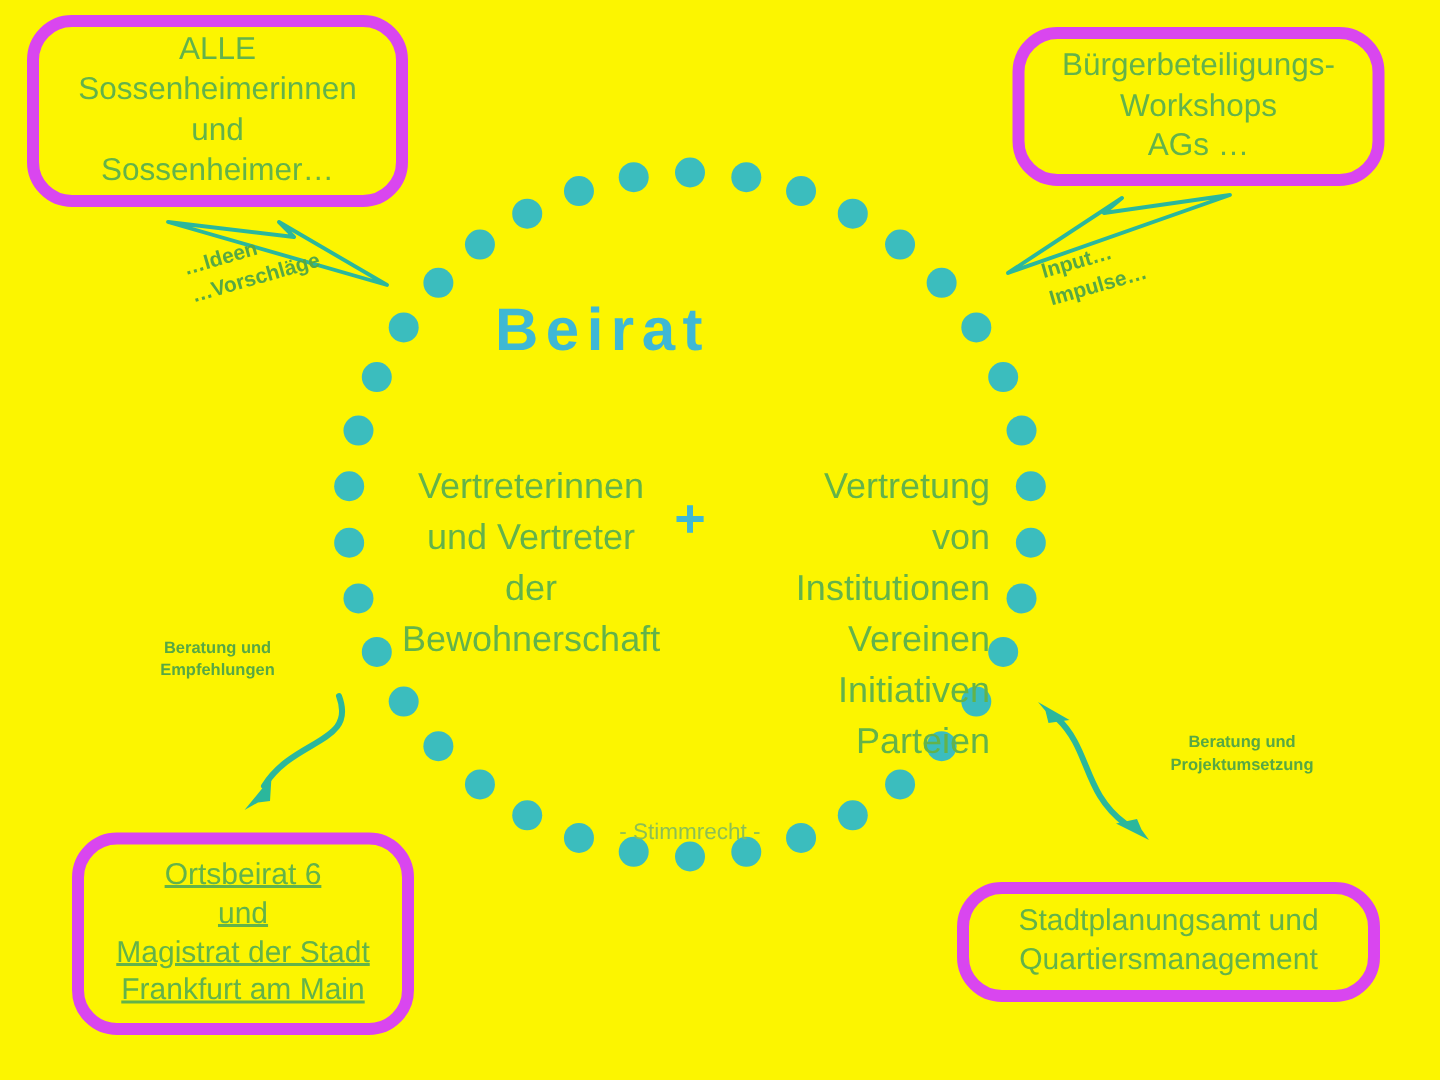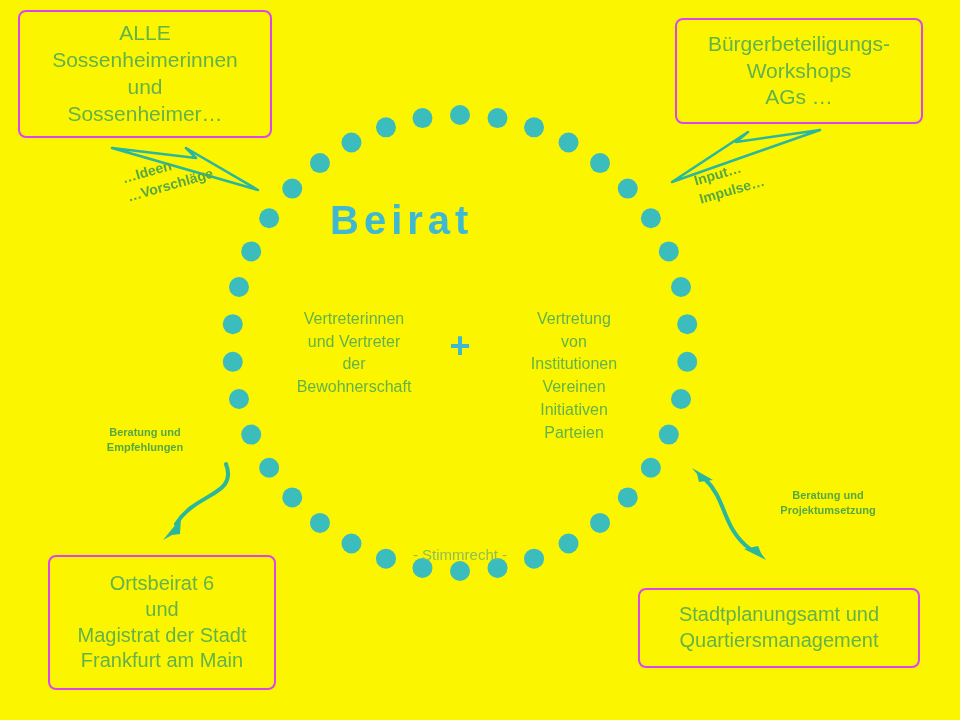--- a/index.html
+++ b/index.html
@@ -9,48 +9,48 @@
     font-family:"Liberation Sans", sans-serif;
     overflow:hidden;
     position:relative;
   }
   #stage{position:absolute;left:0;top:0;width:960px;height:720px;}
 
   
   .box{
     position:absolute;
     box-sizing:border-box;
-    border:2px solid #d946ef;
-    border-radius:8px;
+    border:8px solid #d946ef;
+    border-radius:30px;
     background:transparent;
     display:flex;
     align-items:center;
     justify-content:center;
     text-align:center;
     color:#63B34A;
     line-height:1.28;
     white-space:pre-line;
   }
   #bubble-citizens{left:18px;top:10px;width:254px;height:128px;font-size:21px;}
   #bubble-workshops{left:675px;top:18px;width:248px;height:106px;font-size:21px;}
-  #box-ortsbeirat{left:48px;top:555px;width:228px;height:135px;font-size:20px;}
+  #box-ortsbeirat{left:48px;top:555px;width:228px;height:135px;font-size:20px;text-decoration:underline;}
   #box-stadtplanung{left:638px;top:588px;width:282px;height:80px;font-size:20px;}
 
   
   .center-title{
     position:absolute;left:330px;top:198px;width:260px;
     font-size:40px;font-weight:bold;
     letter-spacing:5px;color:#3FB8D4;
   }
   .col{
     position:absolute;text-align:center;color:#63B34A;
-    font-size:16px;line-height:1.42;white-space:pre-line;
+    font-size:24px;line-height:1.42;white-space:pre-line;
   }
   #col-left{left:268px;top:308px;width:172px;}
-  #col-right{left:488px;top:308px;width:172px;}
+  #col-right{left:488px;top:308px;width:172px;text-align:right;}
   #plus-sign{
     position:absolute;left:440px;top:328px;width:40px;
     text-align:center;font-size:36px;font-weight:bold;color:#3FB8D4;line-height:1;
   }
   #stimmrecht{
     position:absolute;left:360px;top:502px;width:200px;
     text-align:center;font-size:15px;color:#8CBF55;margin-top:44px;
   }
 
   

